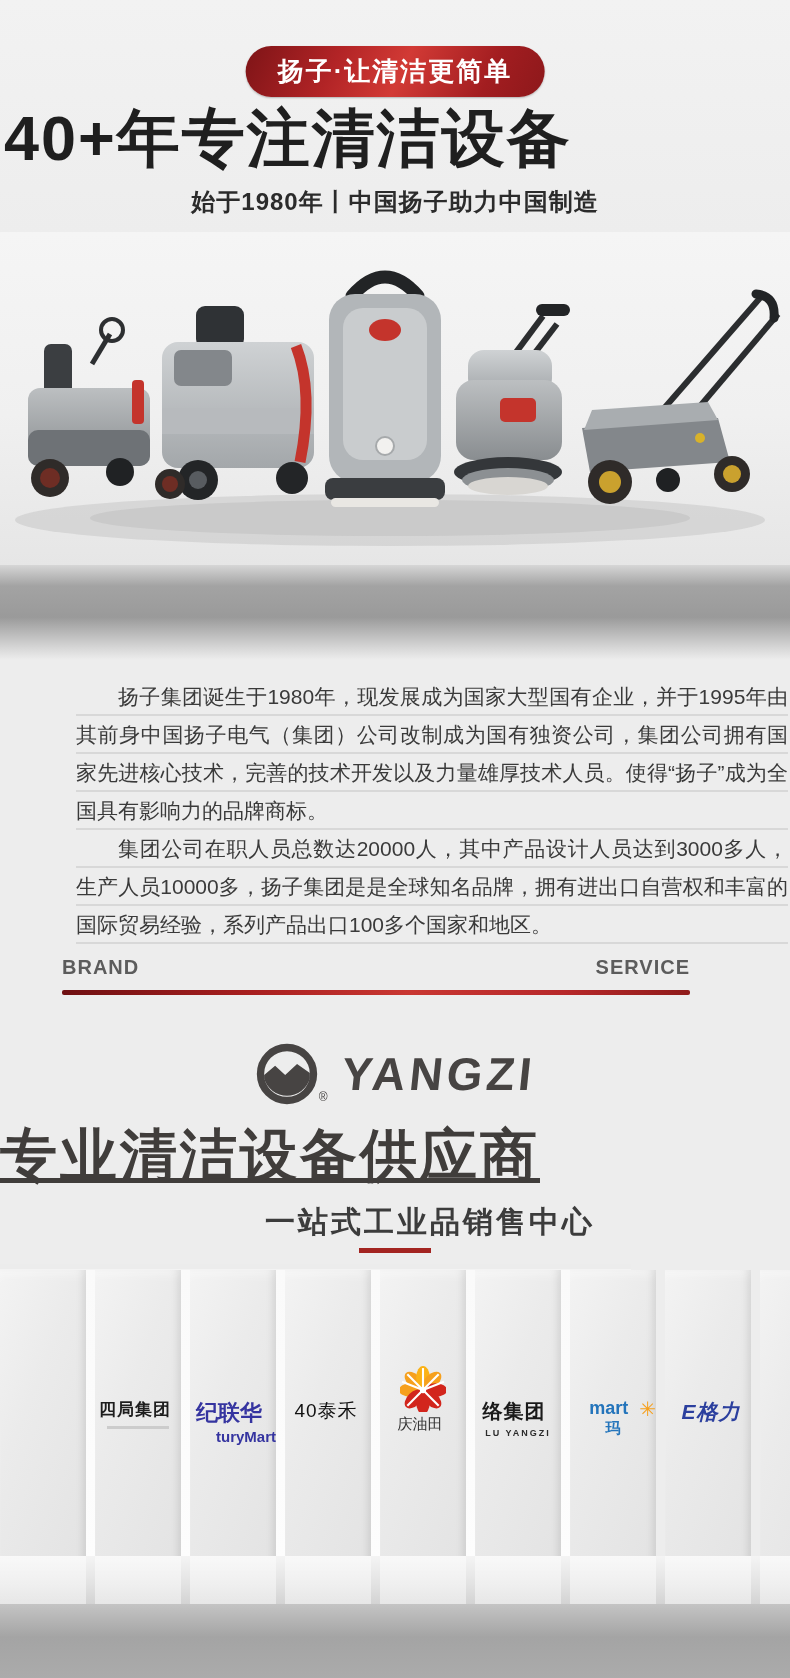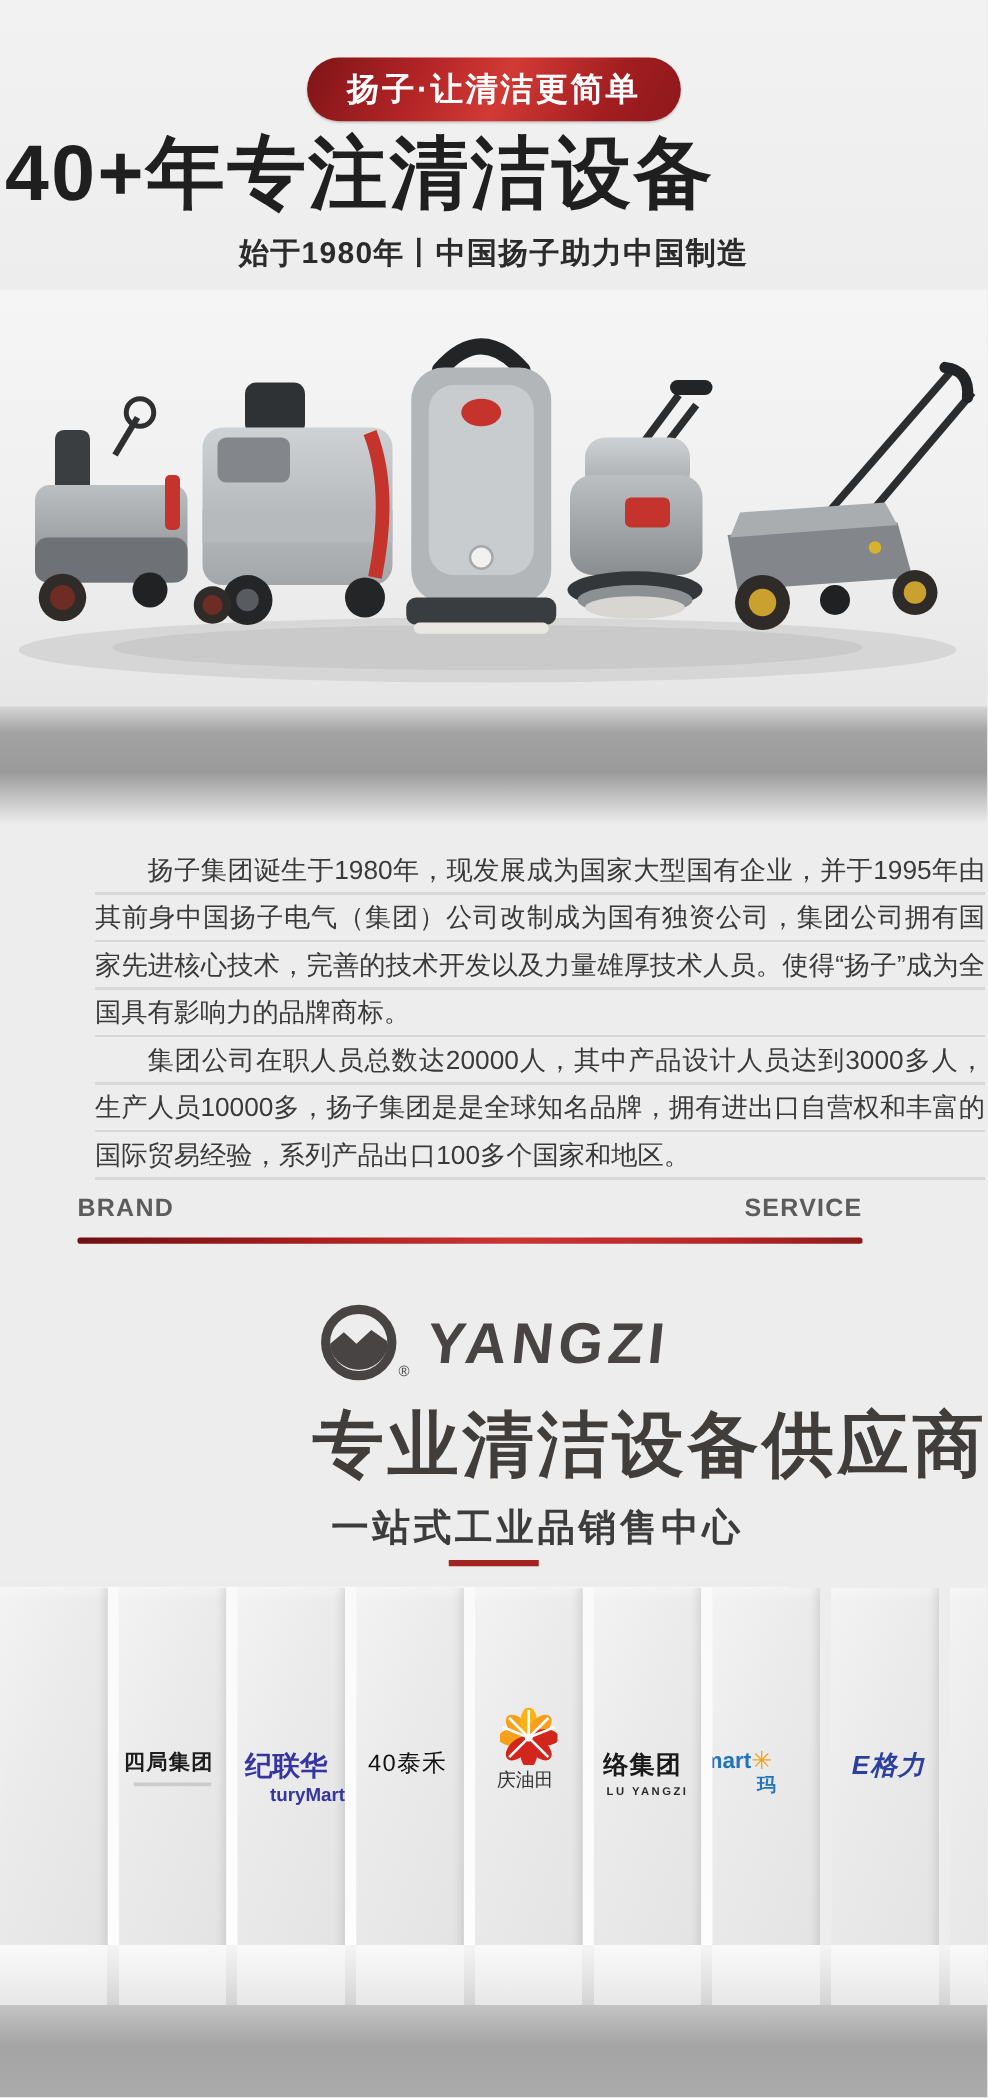--- a/index.html
+++ b/index.html
@@ -37,22 +37,22 @@
           font-size:20px;font-weight:bold;color:#5c5c5c;letter-spacing:1px;}
   .red-line{position:absolute;top:990px;left:62px;width:628px;height:5px;border-radius:2px;
             background:linear-gradient(90deg,#6f1012 0%,#a81f1f 30%,#c93732 55%,#b7282a 80%,#8f1b1a 100%);}
 
   
   .logo-row{position:absolute;top:1042px;left:0;width:100%;display:flex;align-items:center;justify-content:center;gap:14px;}
   .logo-icon{flex:0 0 auto;}
   .reg{font-size:12px;color:#474443;align-self:flex-end;margin-left:-14px;margin-bottom:2px;}
   .logo-text{font-size:46px;font-weight:800;color:#474443;letter-spacing:4px;
              transform:skewX(-6deg);display:inline-block;}
-  .sup-heading{position:absolute;top:1118px;left:0;width:100%;text-align:right;
-               font-size:57px;font-weight:900;color:#403d3b;letter-spacing:3px;}
+  .sup-heading{position:absolute;top:1118px;left:0;width:100%;text-align:left;
+               font-size:57px;font-weight:900;color:#403d3b;letter-spacing:3px;text-decoration:underline;}
   .sup-subheading{position:absolute;top:1202px;left:0;width:100%;text-align:center;
                   font-size:30px;font-weight:600;color:#3c3c3c;letter-spacing:3px;padding-left:35px;}
   .red-bar{position:absolute;top:1248px;left:50%;transform:translateX(-50%);
            width:72px;height:5px;background:#a32421;}
 
   
   .partners{position:absolute;top:1264px;left:0;width:631px;height:300px;
             background:linear-gradient(180deg,#ececec 0px,#ececec 5px,#fafafa 6px,#fdfdfd 100%);}
   .panel{position:absolute;top:6px;width:86px;height:294px;overflow:hidden;
          background:linear-gradient(112deg,#f3f3f3 0%,#ebebeb 40%,#e3e3e3 100%);
@@ -61,21 +61,21 @@
   .pl-main,.pl-sub{display:block;}
   .pl-tieju .pl-main{font-size:17px;font-weight:700;color:#1d1d1d;letter-spacing:1px;margin-left:-6px;white-space:nowrap;}
   .pl-cap{height:3px;background:#cccccc;margin:5px 12px 0;}
   .pl-century .pl-main{font-size:22px;font-weight:800;color:#3534a0;margin-left:-8px;white-space:nowrap;text-align:center;}
   .pl-century .pl-sub{font-size:15px;font-weight:800;color:#3534a0;margin-left:-10px;white-space:nowrap;text-align:right;}
   .pl-taihe .pl-main{font-size:19px;font-weight:400;color:#111;letter-spacing:1px;margin-left:-4px;white-space:nowrap;}
   .pl-oil svg{display:block;margin:0 auto;}
   .pl-oil .pl-main{font-size:15px;color:#333;margin-top:3px;margin-left:-6px;white-space:nowrap;}
   .pl-lu .pl-main{font-size:20px;font-weight:800;color:#1a1a1a;letter-spacing:1px;margin-left:-8px;white-space:nowrap;}
   .pl-lu .pl-sub{font-size:9px;font-weight:700;color:#2b2b2b;letter-spacing:2px;margin-top:3px;white-space:nowrap;}
-  .wm-row{display:flex;align-items:center;justify-content:flex-start;gap:0;margin-left:-8px;}
+  .wm-row{display:flex;align-items:center;justify-content:flex-end;gap:11px;margin-left:-8px;}
   .pl-wal .pl-main{font-size:18px;font-weight:800;color:#2374bb;}
   .pl-wal .spark{font-size:20px;line-height:20px;color:#f6a01d;}
   .pl-wal .pl-sub{font-size:15px;font-weight:700;color:#2374bb;margin-top:0;}
   .pl-e .pl-main{font-size:21px;font-weight:800;font-style:italic;color:#2b3f9e;letter-spacing:1px;white-space:nowrap;margin-left:6px;}
 
   .floor{position:absolute;top:1556px;left:0;width:790px;height:48px;
          background:linear-gradient(180deg,#f4f4f4 0%,#e2e2e2 60%,#d3d3d3 100%);}
   .floor::after{content:"";position:absolute;inset:0;
          background:repeating-linear-gradient(90deg,rgba(255,255,255,.45) 0 86px,rgba(255,255,255,0) 86px 95px);}
   .footer-band{position:absolute;top:1604px;left:0;width:790px;height:74px;

